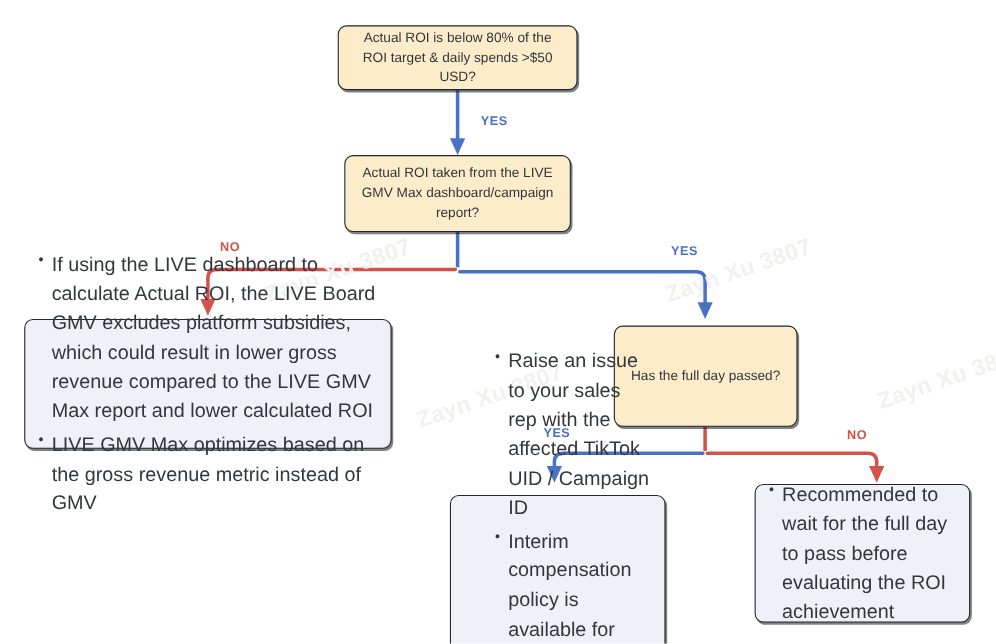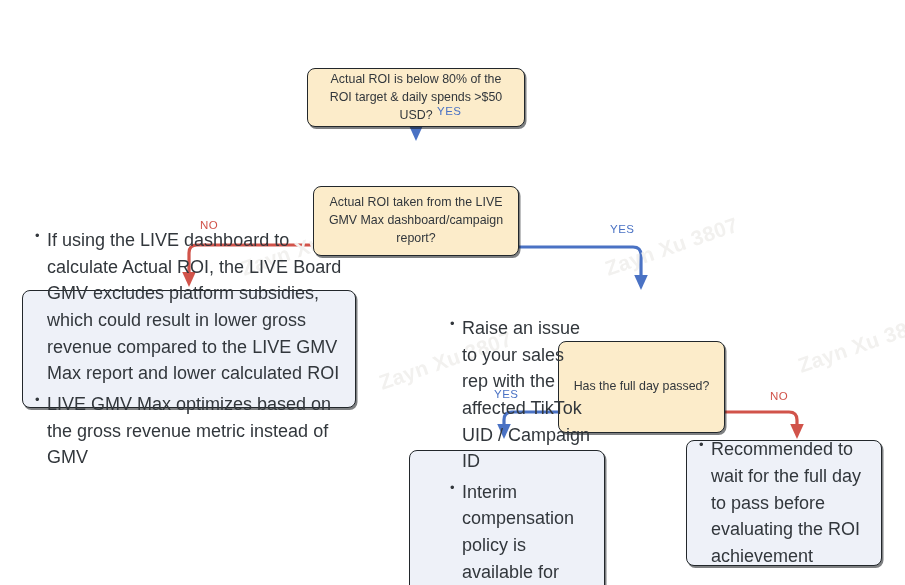--- a/index.html
+++ b/index.html
@@ -62,21 +62,20 @@
 
   .decision {
     background: #fcecca;
     border: 1.6px solid #22272b;
     box-shadow: 1.5px 2px 0 rgba(20,24,28,0.55);
     display: flex;
     align-items: center;
     justify-content: center;
     text-align: center;
     padding: 8px 12px;
-    margin-top: 45px;
   }
   .decision .txt {
     font-size: 12.4px;
     line-height: 1.45;
     color: #32373c;
   }
 
   .info {
     background: #eef1f8;
     border: 1.6px solid #22272b;
@@ -111,21 +110,21 @@
   }
   .info.spaced li + li {
     margin-top: 4px;
   }
 
   
   .elabel {
     position: absolute;
     z-index: 4;
     font-size: 11.5px;
-    font-weight: 400;
+    font-weight: 700;
     letter-spacing: 0.5px;
   }
   .elabel.yes { color: #4a72c4; }
   .elabel.no  { color: #d1534a; }
 </style>
 </head>
 <body>
 
 <div id="canvas">
 

